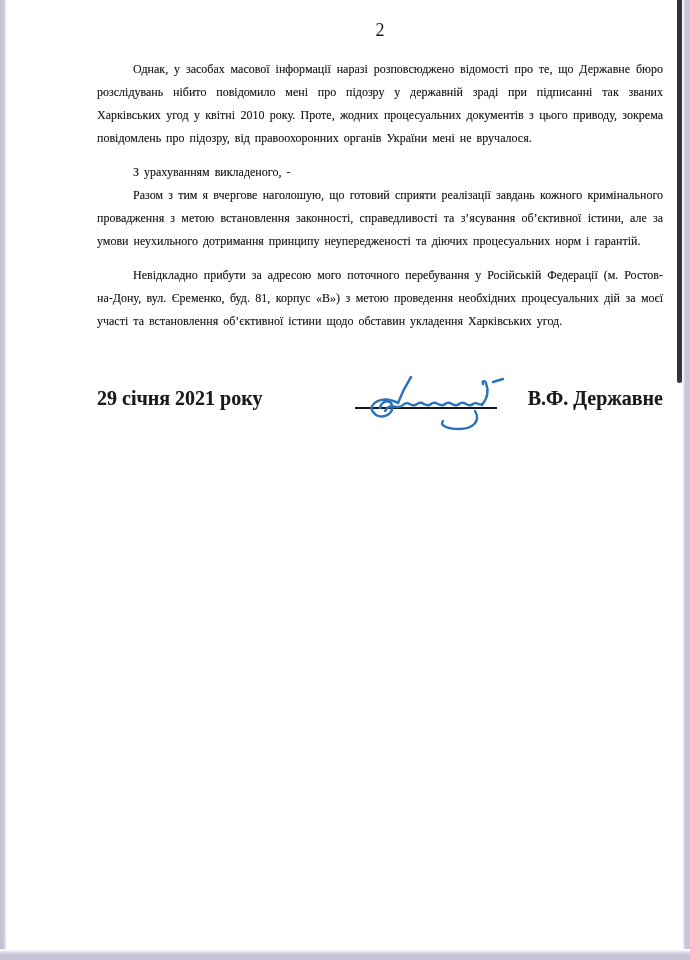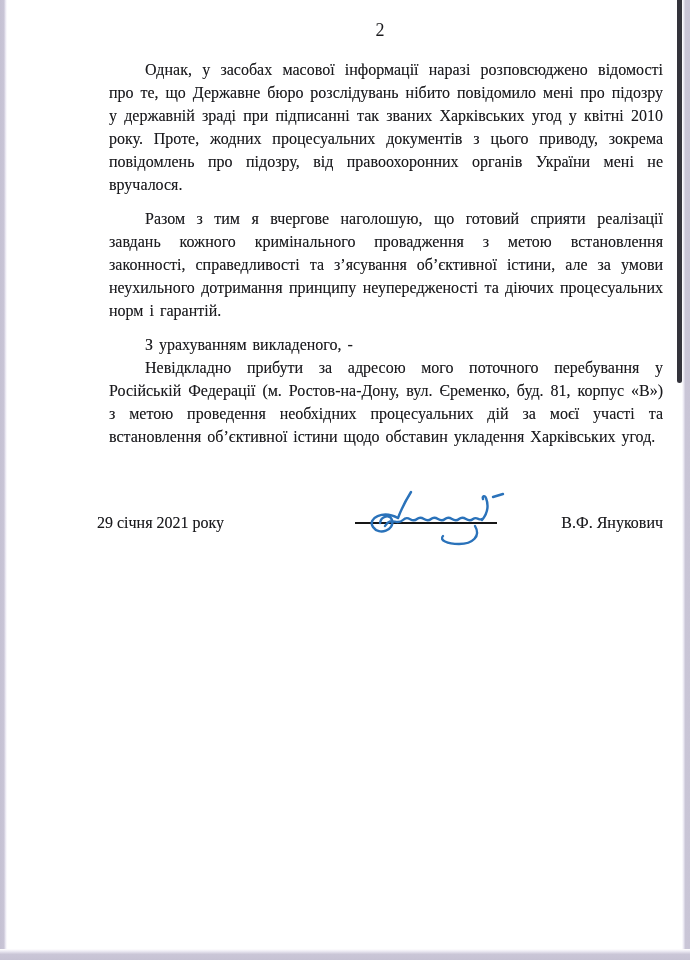--- a/index.html
+++ b/index.html
@@ -37,23 +37,23 @@
     position: absolute;
     left: 97px; top: 20px;
     width: 566px;
   }
   .page-number {
     text-align: center;
     font-size: 18px;
     margin-bottom: 17px;
   }
   .body {
-    font-size: 16px;
+    font-size: 12px;
     line-height: 23px;
-    margin: 0 0 11px 12px;
+    margin: 0 0 11px 0;
     text-align: justify;
     text-align-last: left;
     text-indent: 36px;
     word-spacing: 2px;
     text-shadow: 0 0 0.5px rgba(25,25,30,0.45);
   }
   .lead { margin-top: 2px; margin-bottom: 0; }
   .demand {
     text-align: center;
     font-weight: bold;
@@ -62,23 +62,23 @@
     margin: 16px 0 18px 0;
     text-shadow: 0 0 0.5px rgba(25,25,30,0.45);
   }
   .sig-row {
     position: relative;
     height: 80px;
     margin-top: 42px;
   }
   .date-text, .signatory {
     position: absolute;
-    top: 24px;
-    font-weight: normal;
-    font-size: 16px;
+    top: 12px;
+    font-weight: bold;
+    font-size: 20px;
     white-space: nowrap;
     text-shadow: 0 0 0.5px rgba(25,25,30,0.45);
   }
   .date-text { left: 0; }
   .signatory { right: 0; }
   .sig-wrap {
     position: absolute;
     left: 258px; top: 32px;
     width: 142px; height: 10px;
   }
@@ -107,38 +107,38 @@
   <div class="edge edge-left"></div>
   <div class="edge edge-right"></div>
   <div class="edge edge-bottom"></div>
   <div class="dark-bar"></div>
 
   <div class="content">
     <div class="page-number">2</div>
 
     <p class="body">Однак, у засобах масової інформації наразі розповсюджено відомості про те, що Державне бюро розслідувань нібито повідомило мені про підозру у державній зраді при підписанні так званих Харківських угод у квітні 2010 року. Проте, жодних процесуальних документів з цього приводу, зокрема повідомлень про підозру, від правоохоронних органів України мені не вручалося.</p>
 
+    <p class="body lead">З урахуванням викладеного, -</p>
+
     <p class="body">Разом з тим я вчергове наголошую, що готовий сприяти реалізації завдань кожного кримінального провадження з метою встановлення законності, справедливості та з’ясування об’єктивної істини, але за умови неухильного дотримання принципу неупередженості та діючих процесуальних норм і гарантій.</p>
-
-    <p class="body lead">З урахуванням викладеного, -</p>
 
 
     <p class="body">Невідкладно прибути за адресою мого поточного перебування у Російській Федерації (м. Ростов-на-Дону, вул. Єременко, буд. 81, корпус «В») з метою проведення необхідних процесуальних дій за моєї участі та встановлення об’єктивної істини щодо обставин укладення Харківських угод.</p>
 
     <div class="sig-row">
       <div class="date-text">29 січня 2021 року</div>
 
       <div class="sig-wrap">
         <svg class="sig-svg" viewBox="0 0 150 64" xmlns="http://www.w3.org/2000/svg">
           <path d="M56 6 C51 14 46 24 43 32"></path>
           <path d="M43 32 C28 24 12 32 18 41 C24 50 40 44 37 34 C35 28 26 30 25 37"></path>
           <path d="M30 40 C36 30 42 40 48 34 C54 28 56 38 62 33 C68 28 70 38 76 33 C82 28 84 38 90 33 C96 28 98 38 104 33 C110 28 112 38 118 33 C122 30 124 35 127 33"></path>
           <path d="M127 34 C132 28 134 20 131 12 C130 9 127 10 128 13"></path>
           <path d="M138 11 L148 8"></path>
           <path d="M120 40 C126 50 118 58 104 58 C92 58 84 54 88 50"></path>
         </svg>
         <div class="sig-line"></div>
       </div>
 
-      <div class="signatory">В.Ф. Янукович</div>
+      <div class="signatory">В.Ф. Державне</div>
     </div>
   </div>
 </div>
 
 </body></html>

